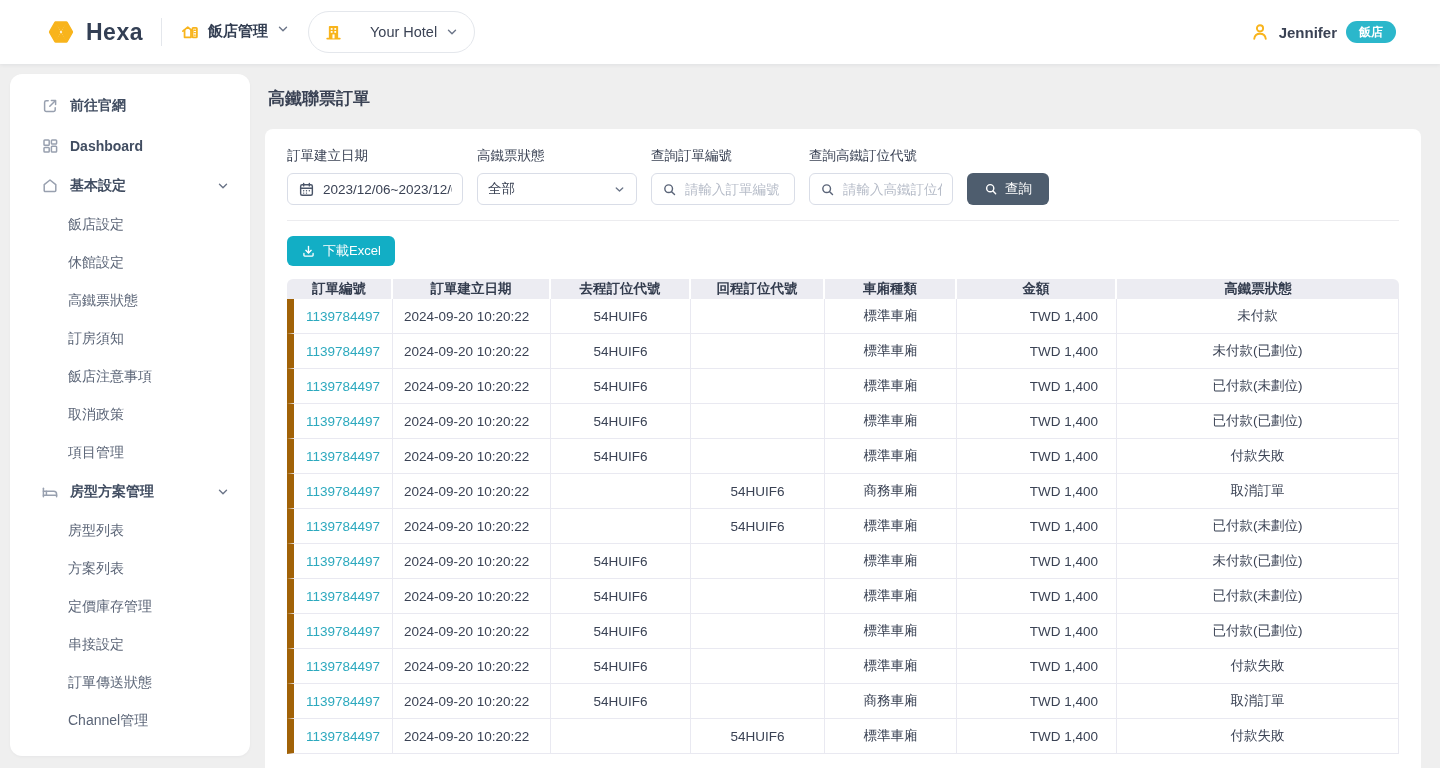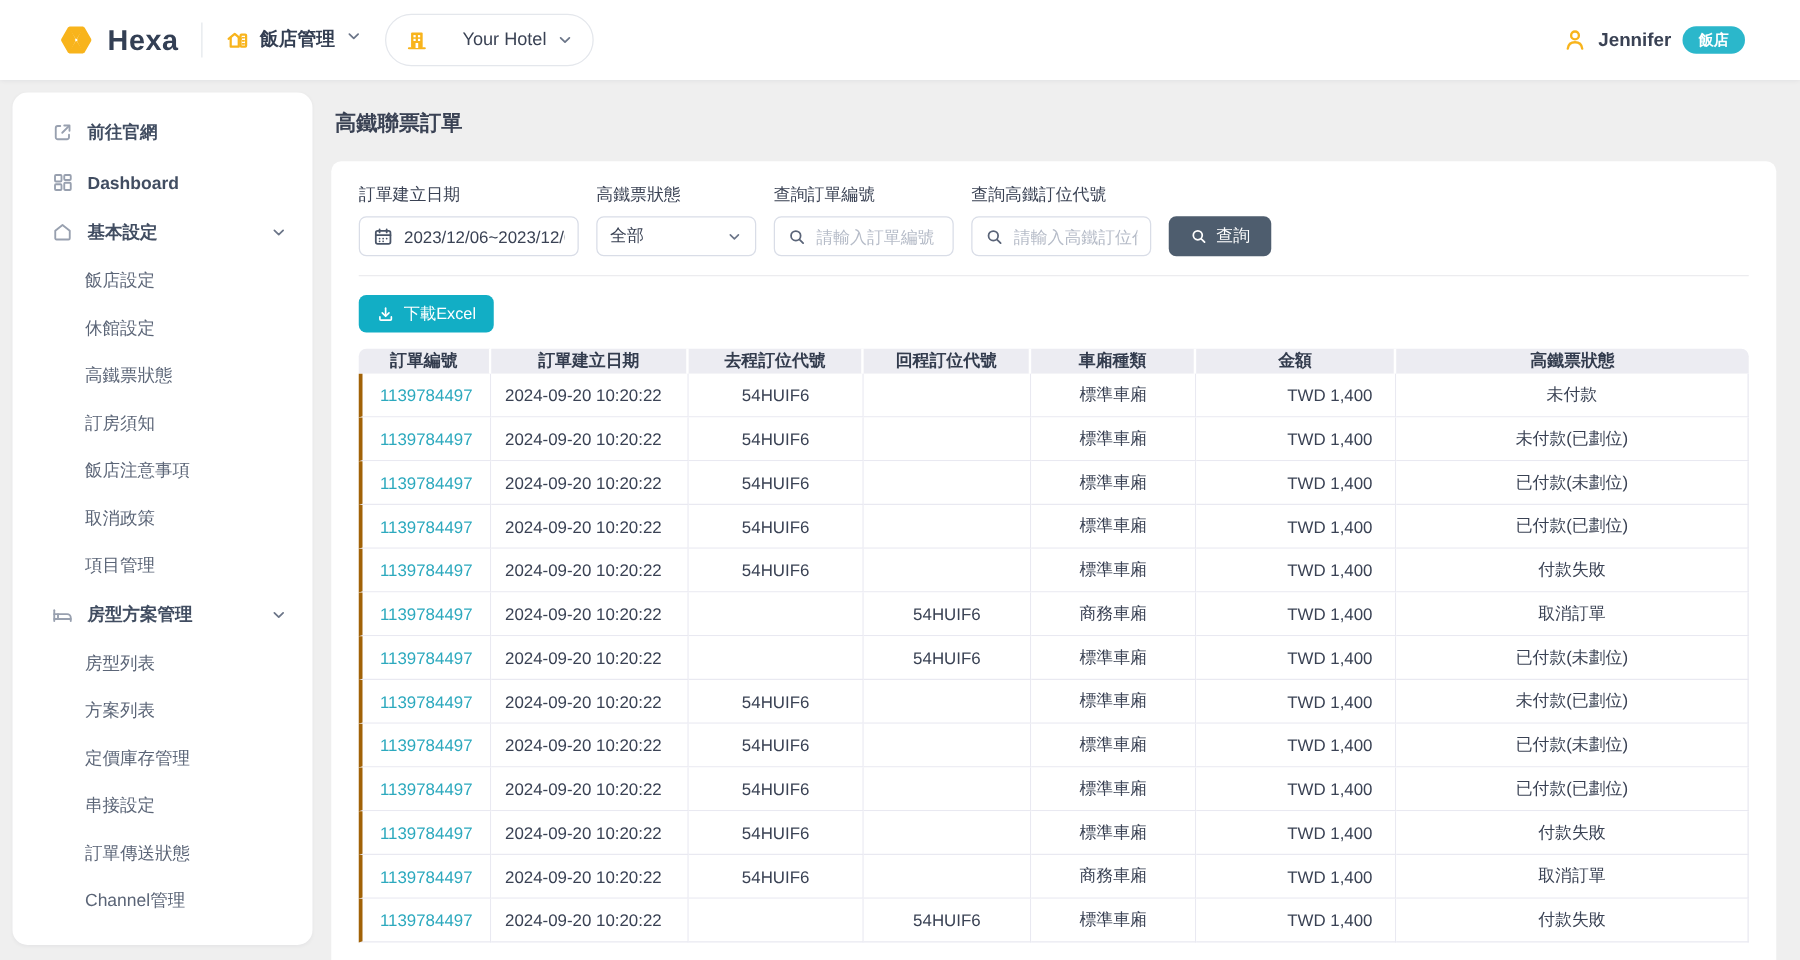--- a/index.html
+++ b/index.html
@@ -65,21 +65,21 @@
 
   
   .filters{display:flex;align-items:flex-end;gap:14px;}
   .f-group{display:flex;flex-direction:column;}
   .f-label{font-size:13.5px;font-weight:500;color:#3A4254;margin-bottom:8px;}
   .f-field{
     height:32px;border:1px solid #D9DDE7;border-radius:6px;background:#fff;
     display:flex;align-items:center;gap:8px;padding:0 10px;box-sizing:border-box;
   }
   .f-field.date{width:176px;}
-  .f-field.select{width:128px;justify-content:space-between;cursor:pointer;}
+  .f-field.select{width:160px;justify-content:space-between;cursor:pointer;}
   .f-field.search{width:144px;}
   .f-field input{
     border:none;outline:none;width:100%;font-size:13.5px;color:#3A4254;
     font-family:inherit;background:transparent;padding:0;
   }
   .f-field input::placeholder{color:#B6BCC8;}
   .f-field .sel-text{font-size:13.5px;color:#3A4254;}
   .f-field .f-icon{display:flex;color:#4A5568;flex:none;}
   .f-field .f-icon.muted{color:#5A6478;}
   .btn-search{
@@ -101,21 +101,21 @@
     background:#ECECF2;height:20px;font-size:13.5px;font-weight:700;color:#333C4E;
     text-align:center;border-right:2px solid #FFFFFF;box-sizing:border-box;padding:0 4px;
   }
   .orders-table th:first-child{border-top-left-radius:6px;}
   .orders-table th:last-child{border-right:none;border-top-right-radius:6px;}
   .orders-table td{
     background:#fff;height:35px;font-size:13.5px;color:#3A4254;text-align:center;
     border-bottom:1px solid #E9E9F1;border-right:1px solid #E9E9F1;
     box-sizing:border-box;padding:0 6px;white-space:nowrap;overflow:hidden;
   }
-  .orders-table td:first-child{border-left:3px solid #a16207;}
+  .orders-table td:first-child{border-left:7px solid #a16207;}
   .orders-table col.c-order{width:106px;}
   .orders-table col.c-date{width:158px;}
   .orders-table col.c-out{width:140px;}
   .orders-table col.c-ret{width:134px;}
   .orders-table col.c-car{width:132px;}
   .orders-table col.c-amt{width:160px;}
   .orders-table col.c-status{width:282px;}
   .orders-table td.c-date{text-align:left;padding-left:11px;}
   .orders-table td.c-amt{text-align:right;padding-right:18px;}
   .order-link{color:var(--link,#2CA9BE);cursor:pointer;}

